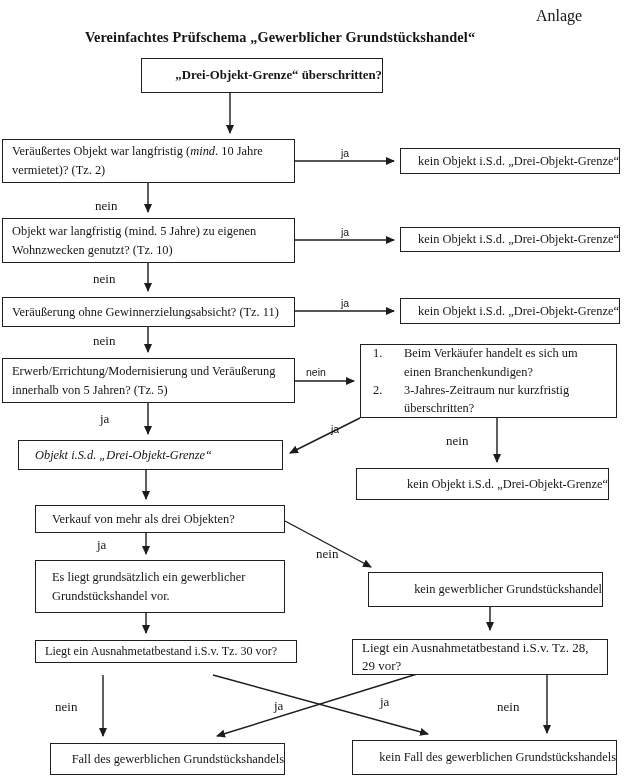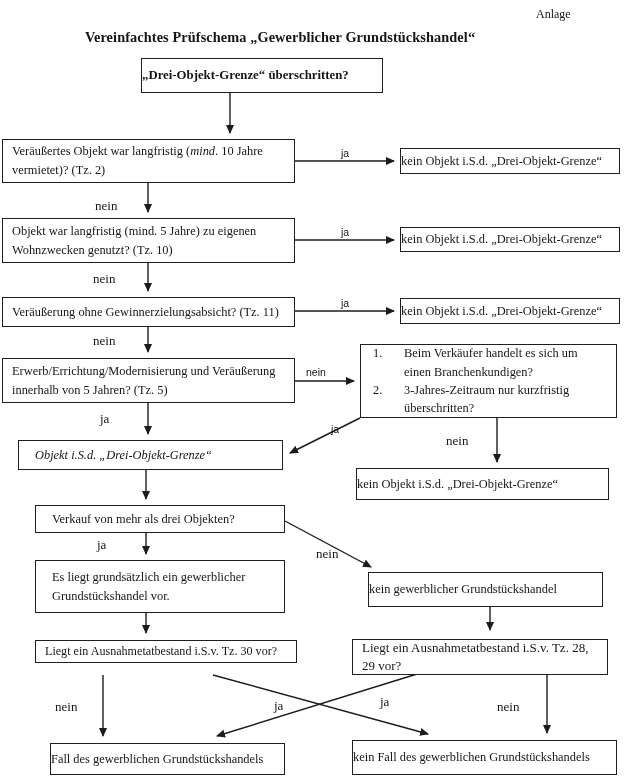--- a/index.html
+++ b/index.html
@@ -8,28 +8,28 @@
     font-family:"Liberation Serif","DejaVu Serif",serif;color:#151515;
     overflow:hidden;margin:0 auto;
   }
   .arrows{position:absolute;left:0;top:0;width:630px;height:777px;}
   .arrows line{stroke:#1c1c1c;stroke-width:1.4;}
   .box{
     position:absolute;border:1.6px solid #1f1f1f;background:#ffffff;
     font-size:12.4px;line-height:1.5;display:flex;align-items:center;
     box-sizing:border-box;
   }
-  .box.center{justify-content:flex-start;text-align:center;}
+  .box.center{justify-content:flex-end;text-align:center;}
   .box.left{padding-left:9px;padding-right:6px;text-align:left;}
   .box.nowrap{white-space:nowrap;}
   .title{
     position:absolute;left:20px;top:29px;width:520px;text-align:center;
     font-weight:bold;font-size:14.3px;letter-spacing:.1px;
   }
-  .annotation{position:absolute;left:536px;top:7px;font-size:12px;}
+  .annotation{position:absolute;left:536px;top:7px;font-size:16px;}
   .start{font-weight:bold;font-size:12.8px;}
   .lbl{position:absolute;font-size:13px;}
   .lbl.sans{font-family:"Liberation Sans","DejaVu Sans",sans-serif;font-size:10.5px;}
   .numlist{flex-direction:column;align-items:stretch;justify-content:center;padding:4px 6px 4px 6px;}
   .numrow{display:flex;line-height:1.48;}
   .numrow .num{width:37px;flex:0 0 37px;padding-left:6px;box-sizing:border-box;}
   .numrow .txt{flex:1;padding-right:4px;}
 </style>
 </head>
 <body>

